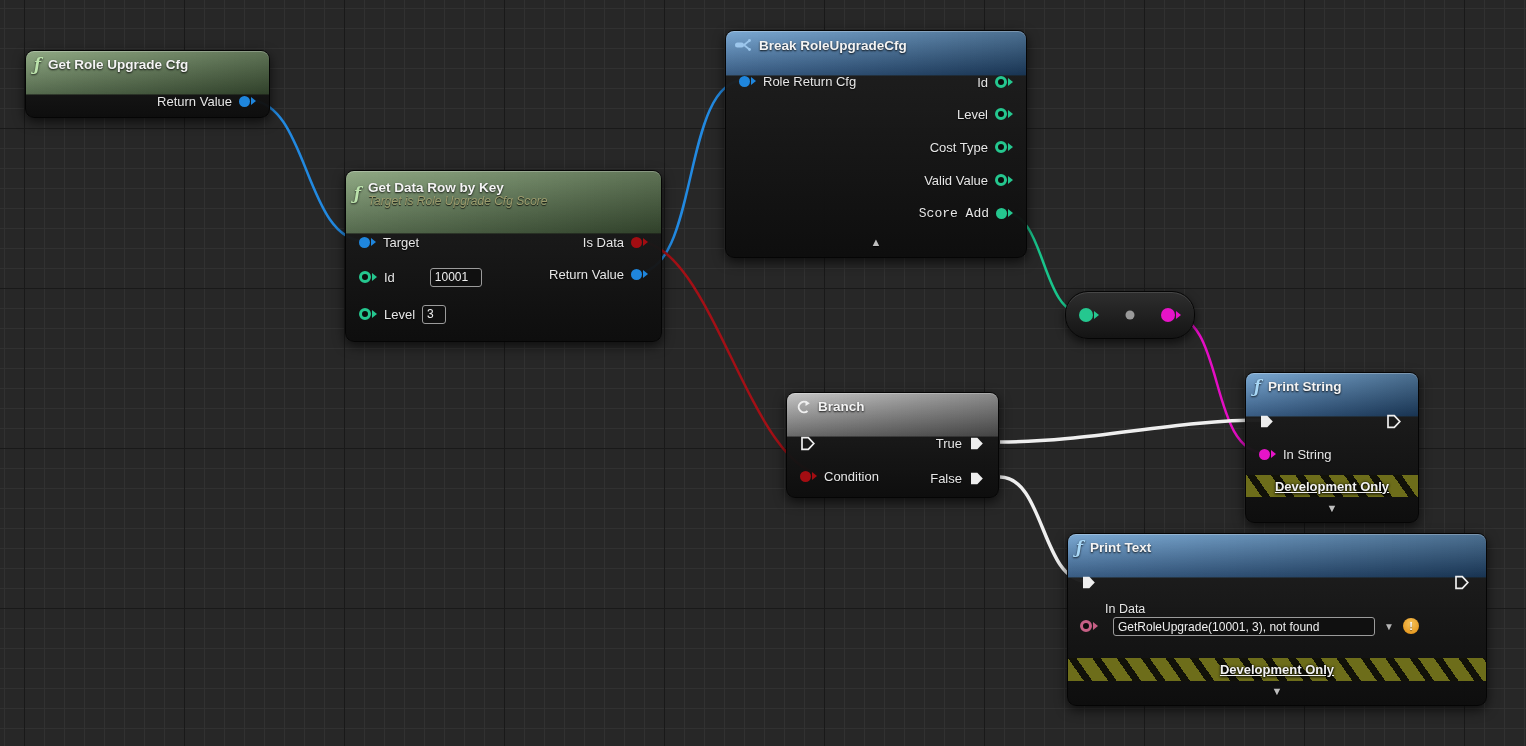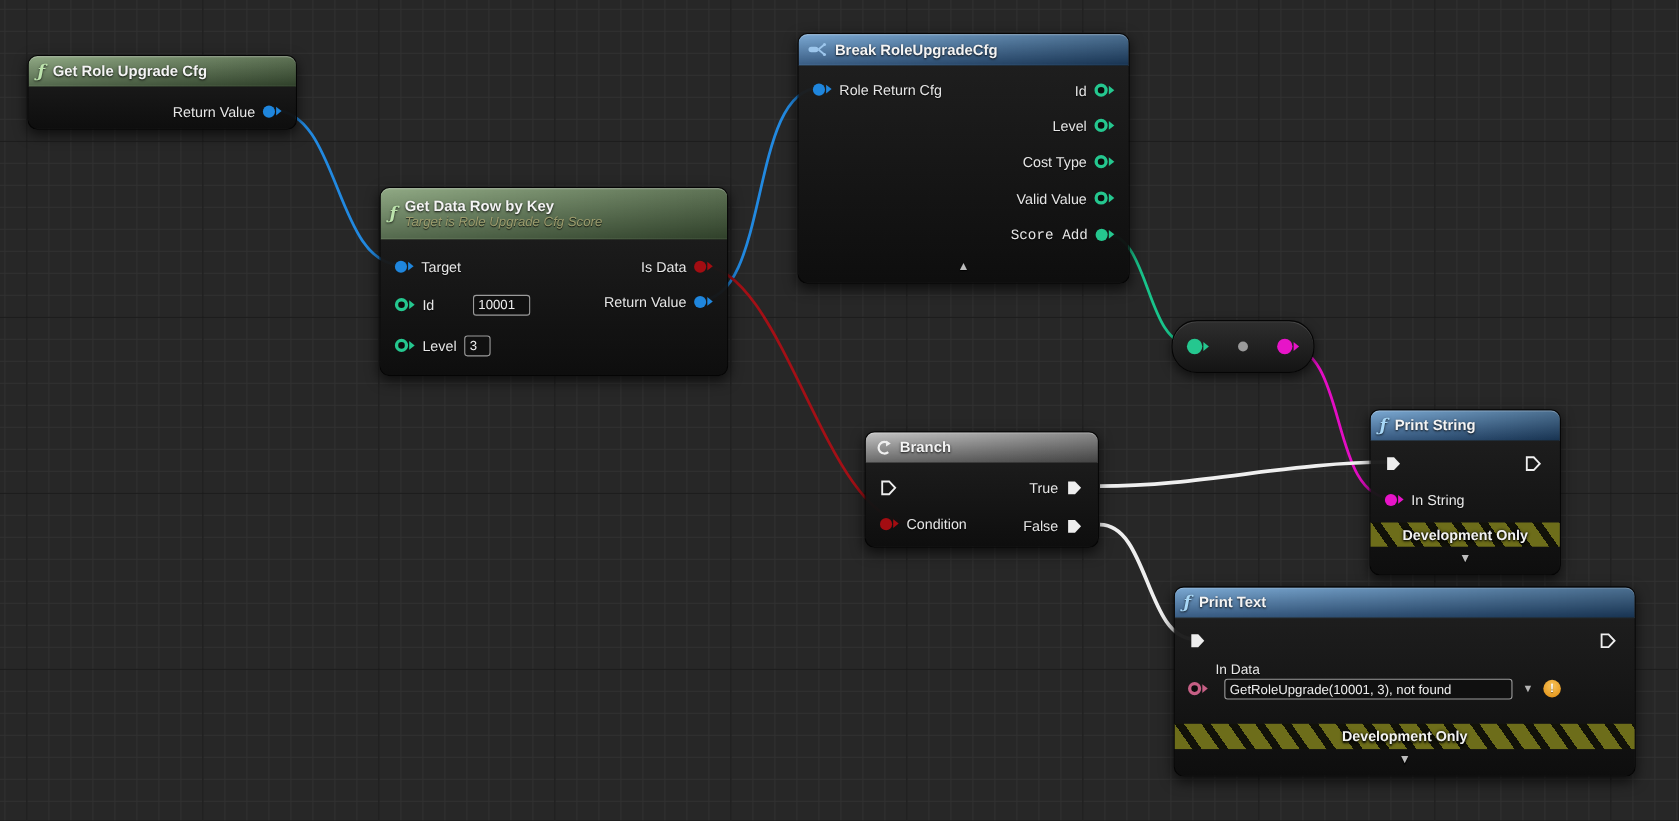--- a/index.html
+++ b/index.html
@@ -17,21 +17,21 @@
   }
   #wires{position:absolute;left:0;top:0;width:1526px;height:746px;}
   .node{
     position:absolute;border-radius:9px;
     background:linear-gradient(180deg, rgba(32,32,32,.97), rgba(13,13,13,.97));
     border:1px solid #050505;
     box-shadow:0 4px 12px rgba(0,0,0,.65), inset 0 1px 0 rgba(255,255,255,.07);
   }
   .hdr{
     display:flex;align-items:center;gap:7px;
-    padding:0 10px 0 8px;border-radius:8px 8px 0 0;
+    padding:0 10px 16px 8px;border-radius:8px 8px 0 0;
     border-bottom:1px solid rgba(0,0,0,.65);
     box-shadow:inset 0 1px 0 rgba(255,255,255,.25);
   }
   .hdr-green{background:linear-gradient(90deg, rgba(255,255,255,.10), rgba(0,0,0,.28)), linear-gradient(#84a077,#42593a);}
   .hdr-blue {background:linear-gradient(90deg, rgba(255,255,255,.10), rgba(0,0,0,.30)), linear-gradient(#6da0cf,#234a75);}
   .hdr-gray {background:linear-gradient(90deg, rgba(255,255,255,.08), rgba(0,0,0,.28)), linear-gradient(#c0c0c0,#5e5e5e);}
   .title{font-size:13.5px;font-weight:bold;color:#f4f4f4;text-shadow:0 1px 2px rgba(0,0,0,.9);white-space:nowrap;}
   .subtitle{font-size:12px;font-style:italic;color:#9c9c6d;text-shadow:0 1px 1px rgba(0,0,0,.8);margin-top:-1px;white-space:nowrap;}
   .ficon{font-family:"DejaVu Serif", serif;font-style:italic;font-weight:bold;font-size:16px;line-height:1;text-shadow:0 1px 2px rgba(0,0,0,.8);}
   .ficon-green{color:#bce3ac;}
@@ -52,21 +52,21 @@
   .execpin{flex:none;display:block;}
   .field{
     background:#101010;border:1px solid #9b9b9b;border-radius:3px;
     color:#eeeeee;font-size:12px;font-family:"Liberation Sans",sans-serif;
     height:17px;padding:0 4px;box-sizing:content-box;
   }
   .banner{
     position:absolute;left:0;right:0;height:22px;display:flex;align-items:center;justify-content:center;
     background:repeating-linear-gradient(55deg, #6d6d1a 0 13px, #111109 13px 20px);
   }
-  .banner span{font-size:13px;font-weight:bold;color:#f2f2f2;text-shadow:0 1px 2px #000, 0 0 3px #000;}
+  .banner span{font-size:13px;font-weight:bold;color:#f2f2f2;text-shadow:0 1px 2px #000, 0 0 3px #000;text-decoration:underline;}
   .tri{position:absolute;left:50%;transform:translateX(-50%);color:#bdbdbd;font-size:11px;line-height:1;text-shadow:0 1px 1px #000;}
   .convnode{
     position:absolute;border-radius:23px;
     background:linear-gradient(180deg,#2e2e2e,#141414);
     border:1px solid #050505;
     box-shadow:0 4px 10px rgba(0,0,0,.6), inset 0 1px 0 rgba(255,255,255,.12);
   }
   .dot{position:absolute;width:9px;height:9px;border-radius:50%;background:#9a9a9a;left:50%;top:50%;transform:translate(-50%,-50%);}
   .intext-label{position:absolute;font-size:12.5px;color:#e6e6e6;text-shadow:0 1px 1px rgba(0,0,0,.8);}
   .caret{position:absolute;color:#b5b5b5;font-size:10px;}

